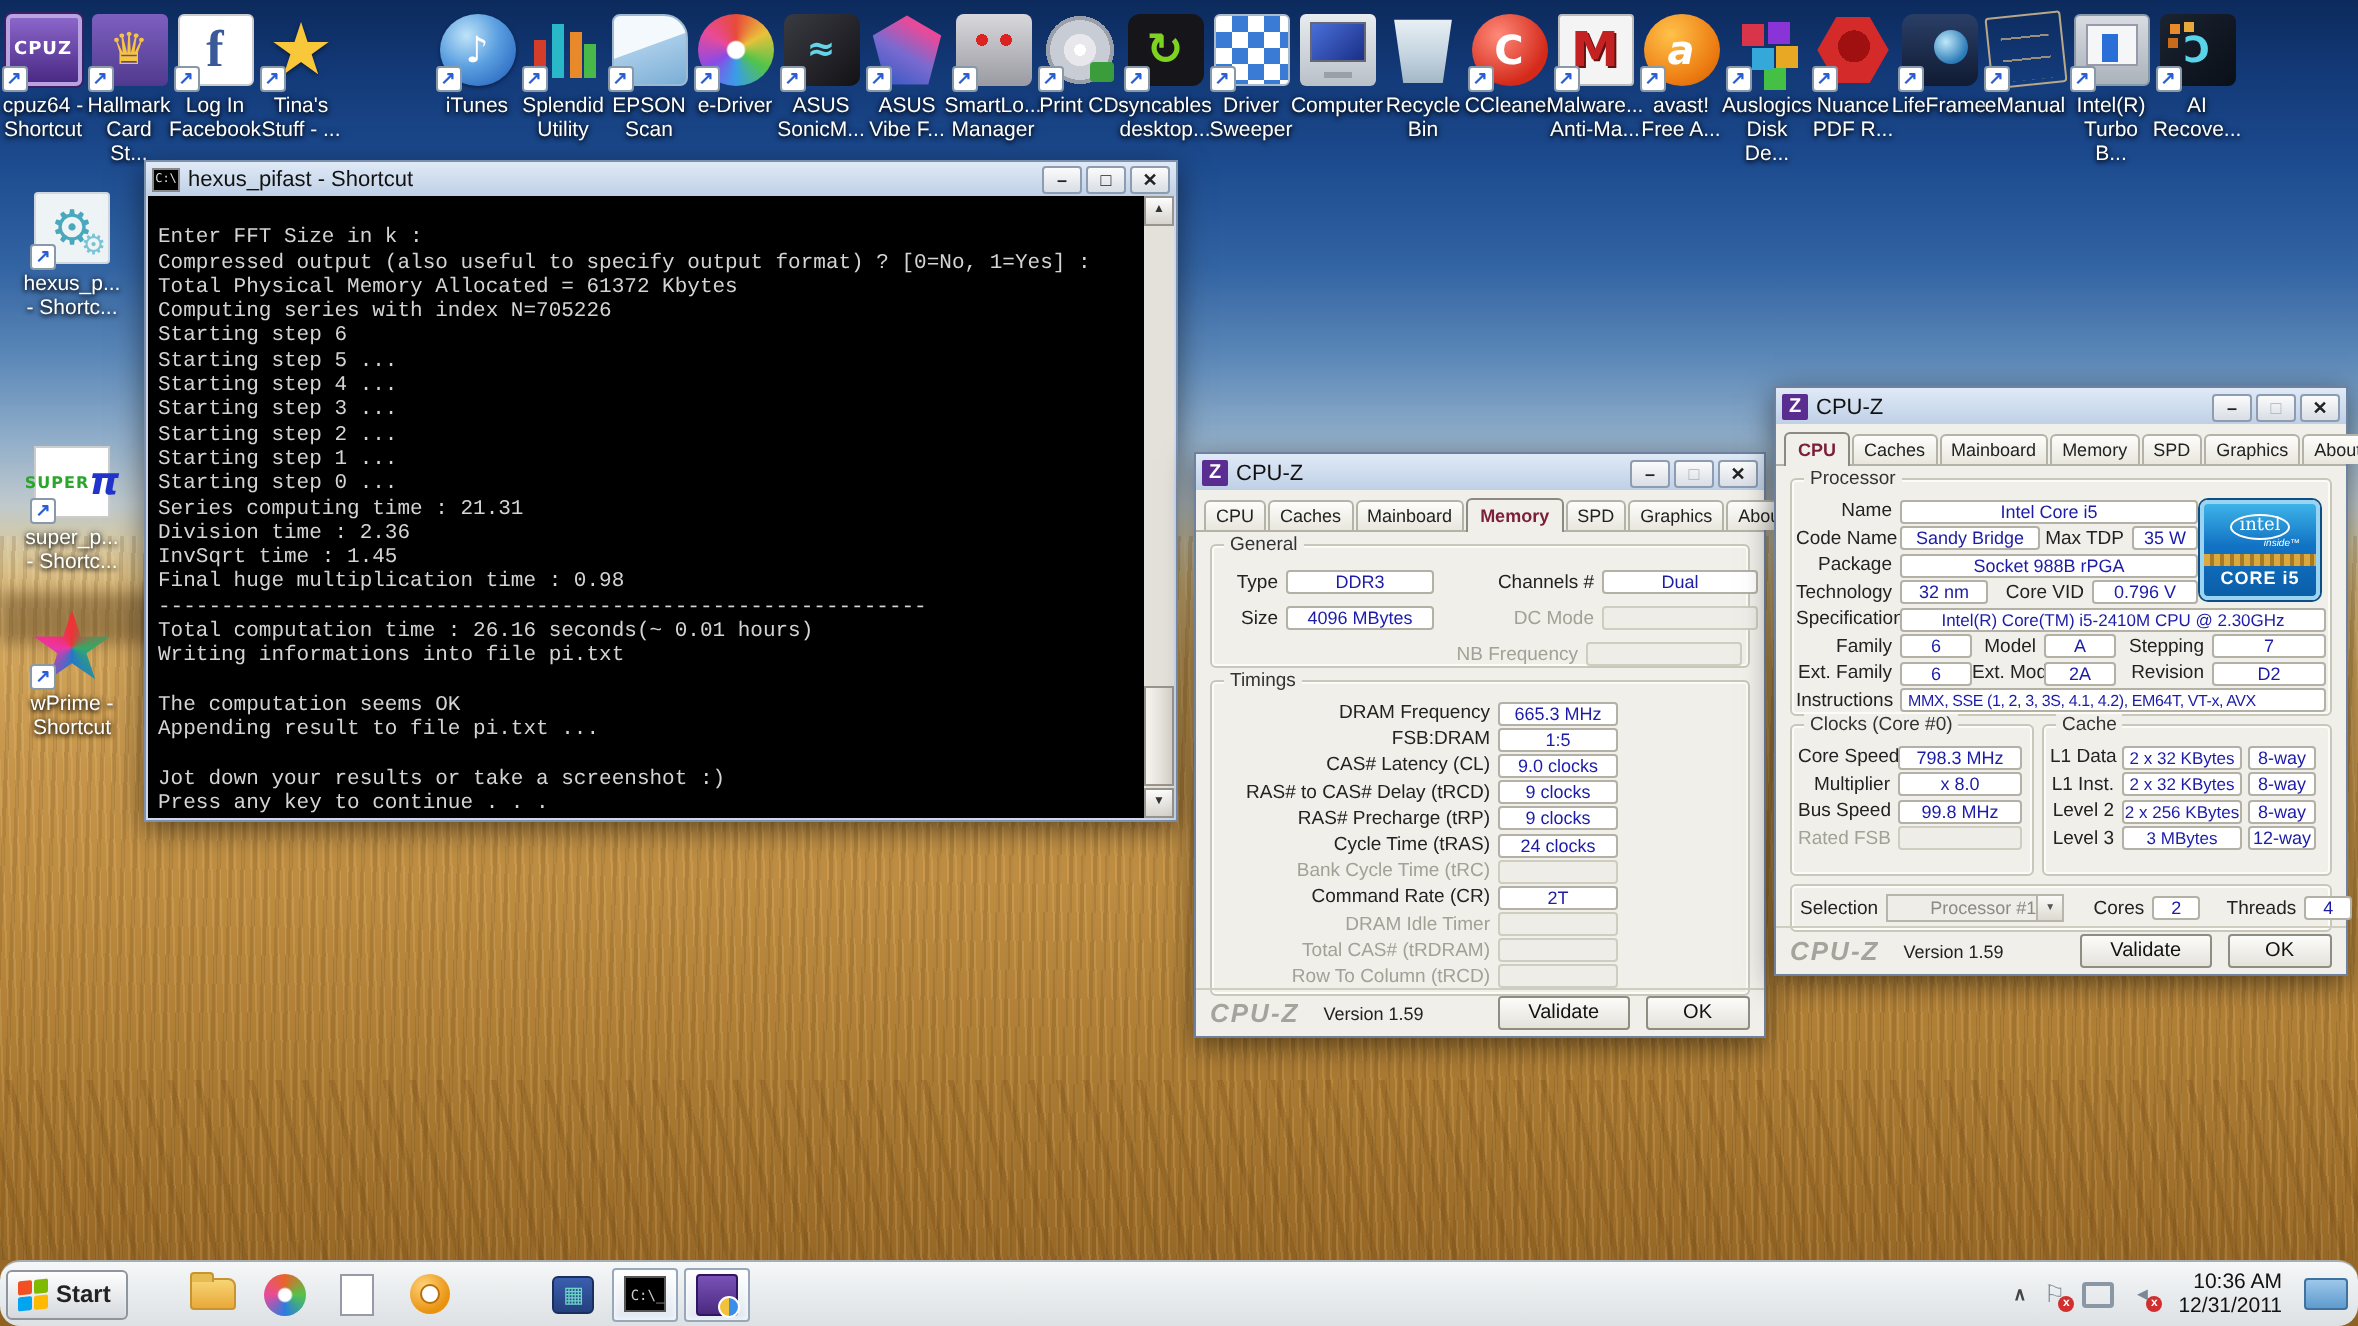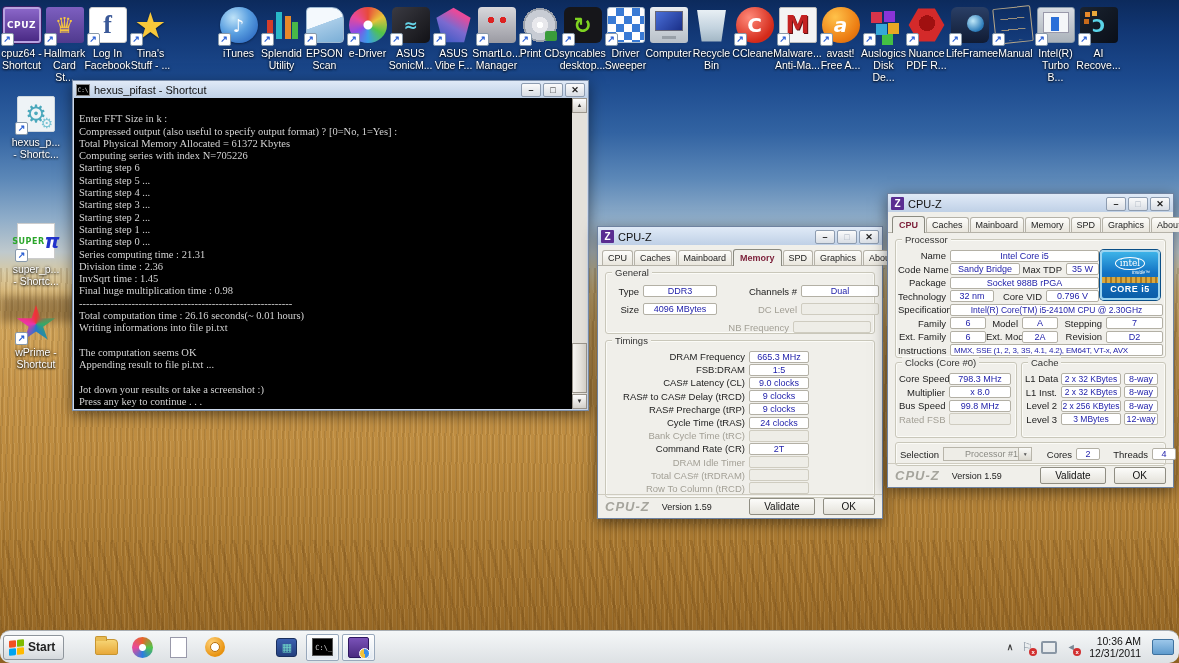--- a/index.html
+++ b/index.html
@@ -88,21 +88,21 @@
   .wb-max::before{content:"\25A1";}
   .wb-max.dis{color:#a9b2bf;}
   .wb-close::before{content:"\2715";font-weight:bold;}
 
   
   .console{left:72px;top:80px;width:517px;height:331px;background:#cdd9ea;border:1px solid #7d90ac;}
   .cmd-ico{width:14px;height:12px;background:#000;border:1px solid #888;margin-right:4px;flex:none;
     color:#ddd;font-size:6px;line-height:10px;text-align:center;font-family:"DejaVu Sans Mono",monospace;}
   .cmd-ico::before{content:"C:\\";}
   .console-body{position:absolute;top:17px;left:1px;right:1px;bottom:1px;background:#000;display:flex;}
-  .console-lines{flex:1;padding:3px 18px 0 5px;font-family:Liberation Serif, serif;font-size:10.5px;line-height:12.3px;color:#d4d4d4;white-space:pre;overflow:hidden;}
+  .console-lines{flex:1;padding:3px 18px 0 5px;font-family:Liberation Mono, monospace;font-size:10.5px;line-height:12.3px;color:#d4d4d4;white-space:pre;overflow:hidden;}
   .vscroll{width:15px;background:#e4e1db;position:relative;flex:none;}
   .sb-btn{position:absolute;left:0;right:0;height:15px;background:linear-gradient(#fdfdfd,#d6d3cd);border:1px solid #9a958c;font-size:6px;color:#333;text-align:center;line-height:13px;}
   .sb-up{top:0;}.sb-up::before{content:"\25B2";}
   .sb-down{bottom:0;}.sb-down::before{content:"\25BC";}
   .sb-thumb{position:absolute;left:0;right:0;bottom:16px;height:50px;background:linear-gradient(90deg,#f7f5f1,#d8d4cc);border:1px solid #9a958c;}
 
   
   .cpuz{background:#f0efea;border:1px solid #6e82a0;font-size:10px;color:#222;}
   .cpuz-mem{left:597px;top:226px;width:286px;height:293px;}
   .cpuz-cpu{left:887px;top:193px;width:287px;height:295px;}
@@ -480,21 +480,21 @@
     <span class="group-label">General</span>
     <div class="g-row">
       <span class="flabel g-lbl-l">Type</span>
       <span class="fbox g-box-l">DDR3</span>
       <span class="flabel g-lbl-r">Channels #</span>
       <span class="fbox g-box-r">Dual</span>
     </div>
     <div class="g-row">
       <span class="flabel g-lbl-l">Size</span>
       <span class="fbox g-box-l">4096 MBytes</span>
-      <span class="flabel g-lbl-r dis">DC Level</span>
+      <span class="flabel g-lbl-r dis">DC Mode</span>
       <span class="fbox g-box-r dis"></span>
     </div>
     <div class="g-row">
       <span class="flabel g-lbl-l"></span>
       <span class="g-box-l" style="border:none;"></span>
       <span class="flabel g-lbl-r dis">NB Frequency</span>
       <span class="fbox g-box-r dis"></span>
     </div>
   </div>
 

